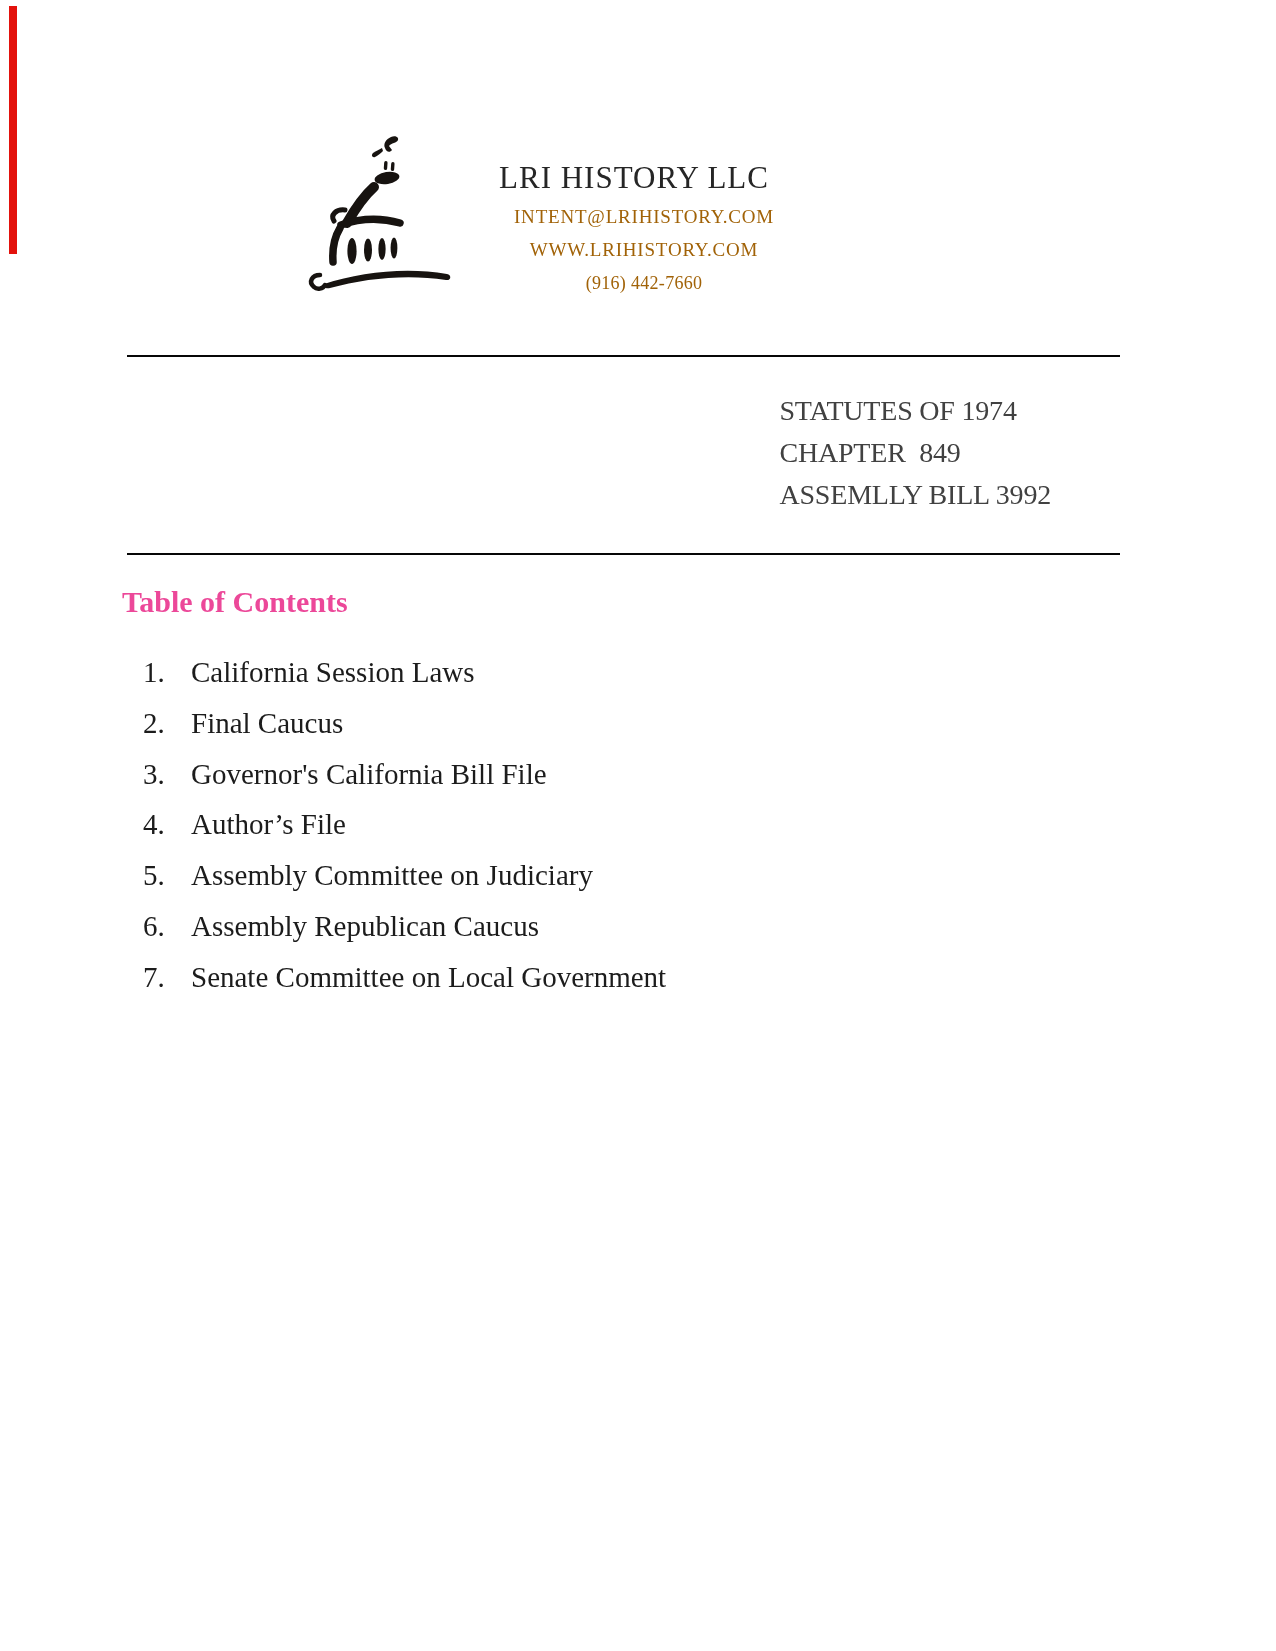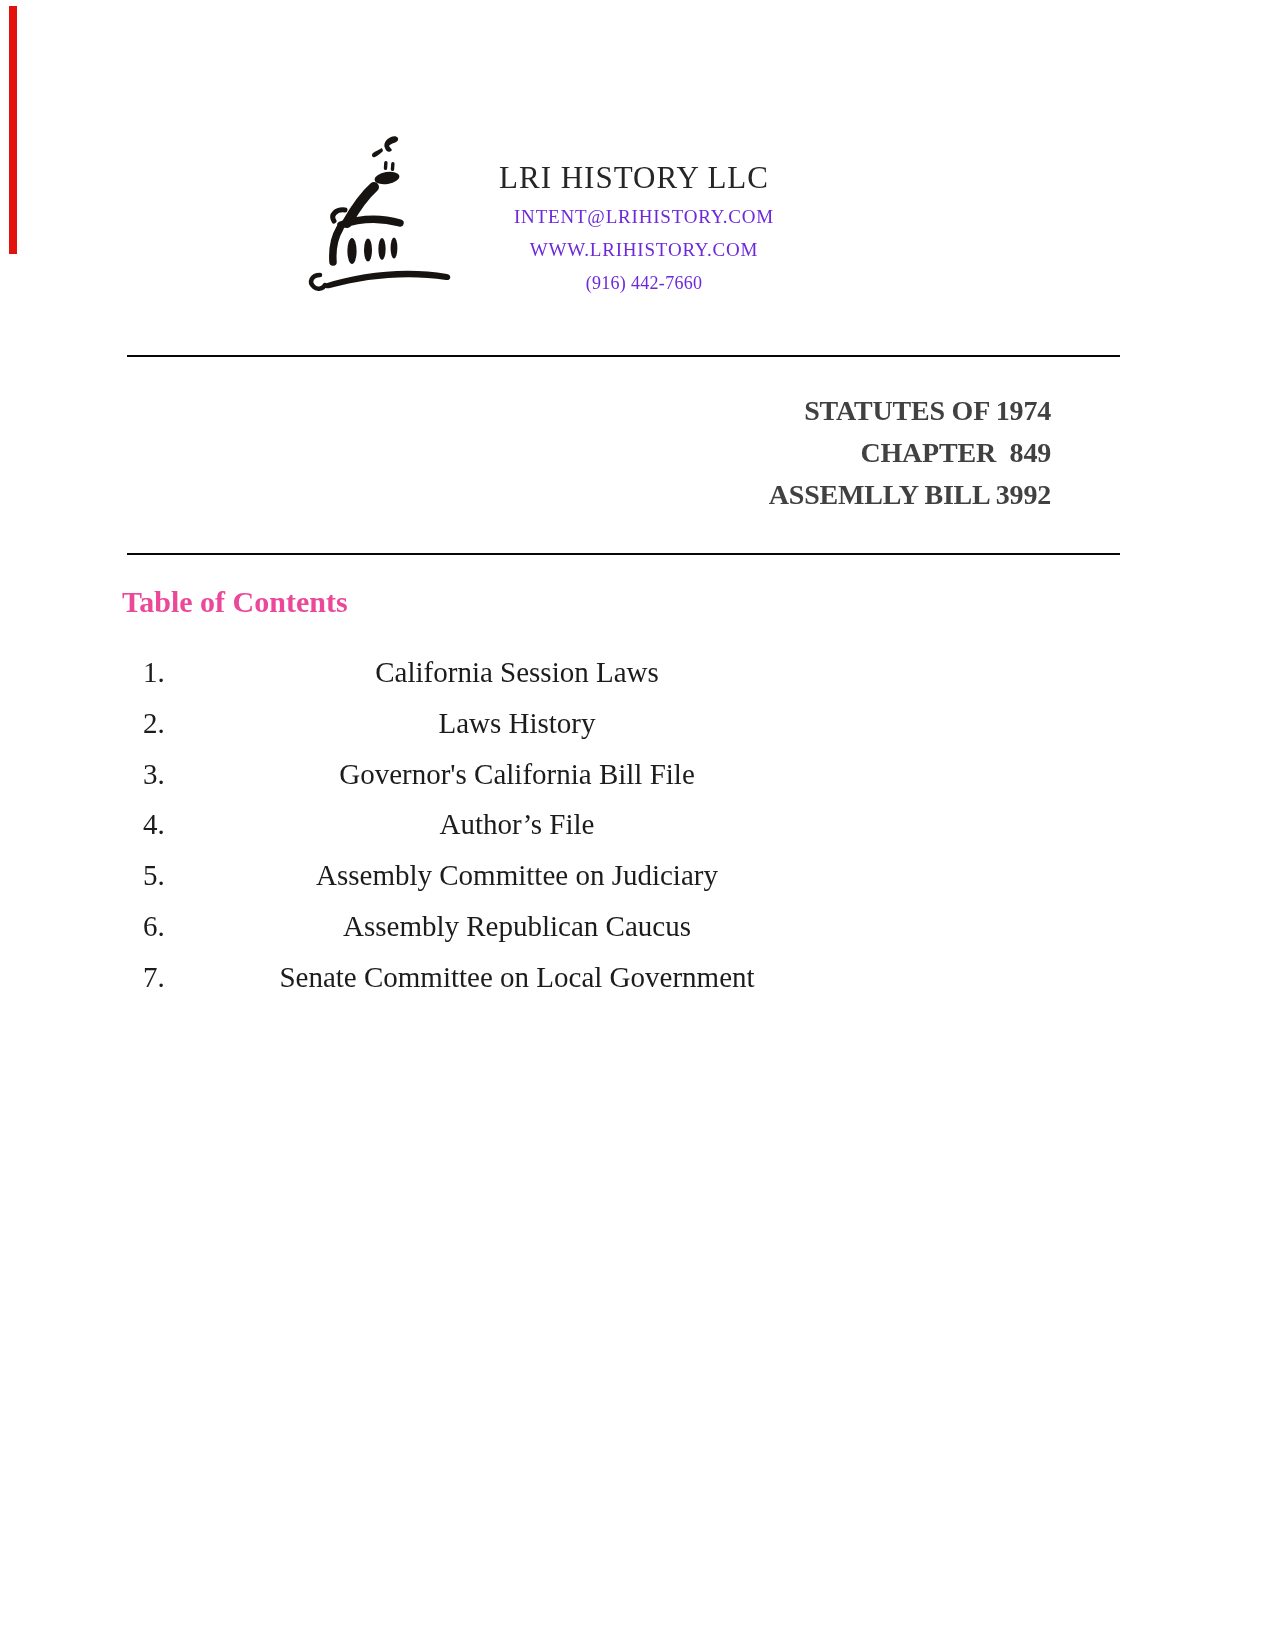--- a/index.html
+++ b/index.html
@@ -17,48 +17,48 @@
     position:absolute;left:9px;top:6px;width:8px;height:248px;
   }
   
   #logo{position:absolute;left:306px;top:131px;width:152px;height:168px;}
   
   #header-text{
     position:absolute;left:634px;top:162px;transform:translateX(-50%);
     text-align:center;white-space:nowrap;
   }
   #company-name{font-size:31px;line-height:31px;letter-spacing:1px;color:#262626;}
-  .contact-line{font-size:19px;line-height:19px;letter-spacing:.8px;color:#6d28d9;margin-top:14px;margin-left:20px;}
+  .contact-line{font-size:19px;line-height:19px;letter-spacing:.8px;color:#a16207;margin-top:14px;margin-left:20px;}
   #contact-phone{font-size:18px;letter-spacing:.3px;margin-top:15px;}
   
   .rule{position:absolute;left:127px;width:993px;height:2px;background:#070707;}
   #rule-top{top:355px;}
   #rule-bottom{top:553px;}
   
   #title-block{
     position:absolute;right:234px;top:390px;
-    text-align:right;
-    font-weight:bold;font-size:28px;line-height:42px;
+    text-align:left;
+    font-weight:normal;font-size:28px;line-height:42px;
     letter-spacing:-0.2px;color:#414141;
   }
   .statutes-line{white-space:pre;}
   
   #toc-heading{
     position:absolute;left:122px;top:586px;
     font-weight:bold;font-size:30px;line-height:32px;color:#ec4899;
   }
   #toc-list{
     position:absolute;left:143px;top:657px;width:700px;
   }
   .toc-row{
     display:flex;height:50.8px;align-items:flex-start;
     font-size:29px;line-height:30px;color:#1c1c1c;
   }
   .toc-num{width:48px;flex:0 0 48px;}
-  .toc-label{flex:1;text-align:center;}
+  .toc-label{flex:1;}
 </style>
 </head>
 <body>
 
 <div id="page">
 
   <div id="annotation-bar" style="background: rgb(227, 18, 12);"></div>
 
   <svg id="logo" viewBox="0 0 152 168" xmlns="http://www.w3.org/2000/svg" aria-hidden="true">
     <g fill="#171310" stroke="none">
@@ -113,21 +113,21 @@
 
   <div id="toc-heading">Table of Contents</div>
 
   <div id="toc-list">
     <div class="toc-row">
       <span class="toc-num">1.</span>
       <span class="toc-label">California Session Laws</span>
     </div>
     <div class="toc-row">
       <span class="toc-num">2.</span>
-      <span class="toc-label">Laws History</span>
+      <span class="toc-label">Final Caucus</span>
     </div>
     <div class="toc-row">
       <span class="toc-num">3.</span>
       <span class="toc-label">Governor's California Bill File</span>
     </div>
     <div class="toc-row">
       <span class="toc-num">4.</span>
       <span class="toc-label">Author’s File</span>
     </div>
     <div class="toc-row">

